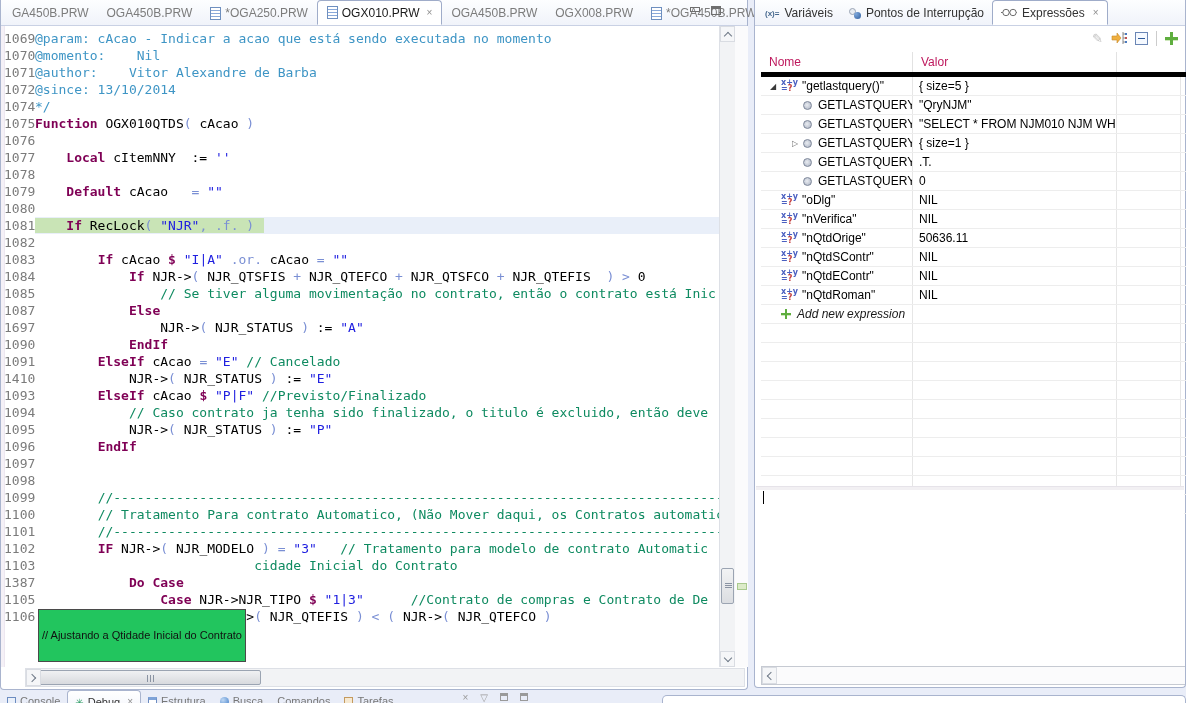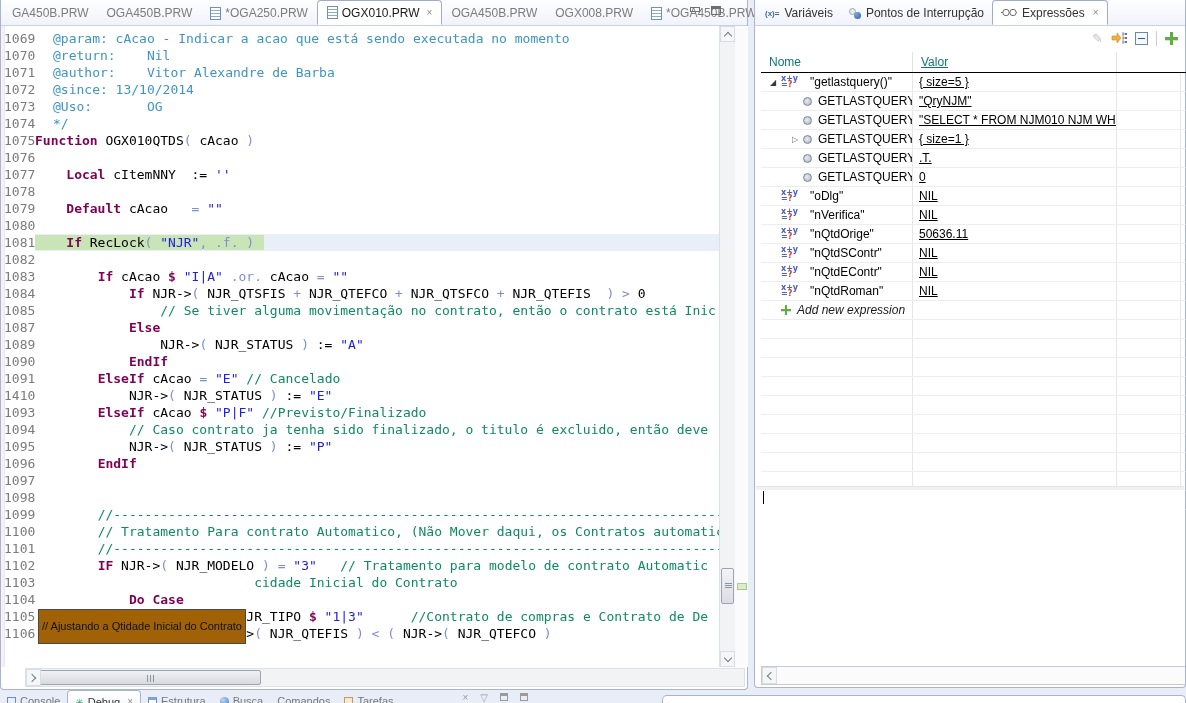--- a/index.html
+++ b/index.html
@@ -29,29 +29,29 @@
 
   
   #code{position:absolute;top:26px;left:0;width:718px;bottom:22px;overflow:hidden;padding-top:4px;}
   .marker-strip{position:absolute;left:0;top:0;bottom:0;width:3px;background:#F5F1F7;border-right:1px solid #EDE7F0;}
   .cl{height:17px;white-space:pre;font-family:"DejaVu Sans Mono",monospace;
       font-size:13px;line-height:17px;}
   .ln{display:inline-block;width:31px;padding-left:3px;color:#7B7B7B;}
   .cl.cur{background:linear-gradient(to right,#ffffff 34px,#E9EFF9 34px);}
   .curseg{background:#C9E4B6;padding-right:10px;}
   .kw{color:#7F0055;font-weight:bold;}
-  .doc{color:#3E95C5;padding-left:18px;}
+  .doc{color:#3E95C5;}
   .com{color:#0E8A60;}
   .str{color:#2020E0;}
   .op{color:#7A8FD4;}
   .lit{color:#7A8FD4;}
   .pl{color:#000;}
   #tooltip{position:absolute;left:37px;top:609px;height:17px;line-height:16px;z-index:5;
-      background:#a16207;border:1px solid #4A4A4A;font-size:11px;color:#111;
-      padding:8px 3px;white-space:nowrap;font-family:"Liberation Sans",sans-serif;}
+      background:#22c55e;border:1px solid #4A4A4A;font-size:11px;color:#111;
+      padding:17px 3px;white-space:nowrap;font-family:"Liberation Sans",sans-serif;}
 
   
   .vscroll{position:absolute;top:26px;left:718px;width:16px;height:641px;background:#F2F3F5;
       border-left:1px solid #DDE0E6;box-sizing:border-box;}
   .sbtn{position:absolute;left:0;width:15px;height:16px;background:#F5F6F8;border:1px solid #D9DCE2;
       box-sizing:border-box;display:flex;align-items:center;justify-content:center;}
   .chv{width:5px;height:5px;border-left:1px solid #6F7987;border-top:1px solid #6F7987;}
   .chv.up{transform:rotate(45deg);margin-top:3px;}
   .chv.down{transform:rotate(225deg);margin-bottom:3px;}
   .chv.left{transform:rotate(-45deg);margin-left:3px;}
@@ -89,33 +89,33 @@
   .sep{width:1px;height:15px;background:#CCCCCC;}
   .plus{position:relative;display:inline-block;width:13px;height:13px;}
   .plus::before{content:"";position:absolute;left:0;top:5px;width:13px;height:3px;background:#5FAE3F;box-shadow:0 1px 0 #CFE8BD;}
   .plus::after{content:"";position:absolute;left:5px;top:0;width:3px;height:13px;background:#5FAE3F;}
   .plus.small{width:10px;height:10px;margin-right:6px;flex:none;}
   .plus.small::before{top:4px;width:10px;height:2px;}
   .plus.small::after{left:4px;width:2px;height:10px;}
 
   
   #table{position:absolute;top:52px;left:6px;width:426px;font-size:12px;}
-  .thead{display:flex;height:20px;border-bottom:1px solid #000000;color:#0f766e;}
+  .thead{display:flex;height:20px;border-bottom:5px solid #000000;color:#be185d;}
   .thc{display:flex;align-items:center;padding-left:8px;border-right:1px solid #E2E2E2;box-sizing:border-box;height:100%;}
-  .w-name{width:152px;} .w-val{width:204px;text-decoration:underline;} .w-extra{width:64px;border-right:none;}
+  .w-name{width:152px;} .w-val{width:204px;} .w-extra{width:64px;border-right:none;}
   .trow{display:flex;height:18px;border-bottom:1px solid #EDEDED;}
   .tc{display:flex;align-items:center;border-right:1px solid #E6E6E6;box-sizing:border-box;height:100%;
       overflow:hidden;white-space:nowrap;}
   .tc.val{padding-left:6px;}
   .ind0{padding-left:9px;} .ind1{padding-left:31px;}
   .exp{width:11px;flex:none;font-size:8px;color:#3A3A3A;font-family:"DejaVu Sans",sans-serif;}
   .exp.closed{color:#707070;}
   .cicon{width:9px;height:9px;border-radius:50%;flex:none;margin-right:6px;box-sizing:border-box;
       background:radial-gradient(circle at 3px 3px,#E9ECF1,#A9B1C1);border:1px solid #7C8699;}
-  .wicon{width:17px;flex:none;margin-right:12px;font-family:"DejaVu Sans",sans-serif;
+  .wicon{width:17px;flex:none;margin-right:4px;font-family:"DejaVu Sans",sans-serif;
       font-size:8px;font-weight:bold;color:#4A5FC0;line-height:6px;}
   .wicon i{display:block;font-style:normal;height:6px;}
   .wq{color:#C23A3A;}
   .addlabel{font-style:italic;color:#1A1A1A;}
   .tdivider{position:absolute;top:486px;left:1px;right:1px;height:4px;background:#F2F0F3;border-top:1px solid #E6E3E9;}
   .detail{position:absolute;top:490px;left:1px;right:1px;height:172px;background:#fff;}
   .caret{position:absolute;left:7px;top:1px;width:1px;height:13px;background:#000;}
   .phscroll{position:absolute;left:6px;right:0;bottom:2px;height:19px;background:#FBFBFC;
       border:1px solid #C6CAD2;border-right:none;box-sizing:border-box;}
 
@@ -167,53 +167,52 @@
     </div>
   <div class="winbtns">
     <span class="minb"></span>
     <span class="maxb"></span>
   </div>
 
   <div id="code">
     <div class="marker-strip"></div>
     <div id="code-lines">
         <div class="cl"><span class="ln">1069</span><span><span class="doc">@param: cAcao - Indicar a acao que está sendo executada no momento</span></span></div>
-        <div class="cl"><span class="ln">1070</span><span><span class="doc">@return:    Nil</span></span></div>
+        <div class="cl"><span class="ln">1070</span><span><span class="doc">@momento:    Nil</span></span></div>
         <div class="cl"><span class="ln">1071</span><span><span class="doc">@author:    Vitor Alexandre de Barba</span></span></div>
         <div class="cl"><span class="ln">1072</span><span><span class="doc">@since: 13/10/2014</span></span></div>
-        <div class="cl"><span class="ln">1073</span><span><span class="doc">@Uso:       OG</span></span></div>
         <div class="cl"><span class="ln">1074</span><span><span class="doc">*/</span></span></div>
         <div class="cl"><span class="ln">1075</span><span><span class="kw">Function</span><span class="pl"> OGX010QTDS</span><span class="op">( </span><span class="pl">cAcao</span><span class="op"> )</span></span></div>
         <div class="cl"><span class="ln">1076</span><span></span></div>
         <div class="cl"><span class="ln">1077</span><span><span class="pl">    </span><span class="kw">Local</span><span class="pl"> cItemNNY  := </span><span class="str">''</span></span></div>
         <div class="cl"><span class="ln">1078</span><span></span></div>
         <div class="cl"><span class="ln">1079</span><span><span class="pl">    </span><span class="kw">Default</span><span class="pl"> cAcao   </span><span class="op">= </span><span class="str">""</span></span></div>
         <div class="cl"><span class="ln">1080</span><span></span></div>
         <div class="cl cur"><span class="ln">1081</span><span class="curseg"><span class="pl">    </span><span class="kw">If</span><span class="pl"> RecLock</span><span class="op">( </span><span class="str">"NJR"</span><span class="op">, </span><span class="lit">.f.</span><span class="op"> )</span></span></div>
         <div class="cl"><span class="ln">1082</span><span></span></div>
         <div class="cl"><span class="ln">1083</span><span><span class="pl">        </span><span class="kw">If</span><span class="pl"> cAcao </span><span class="kw">$</span><span class="pl"> </span><span class="str">"I|A"</span><span class="pl"> </span><span class="lit">.or.</span><span class="pl"> cAcao </span><span class="op">= </span><span class="str">""</span></span></div>
         <div class="cl"><span class="ln">1084</span><span><span class="pl">            </span><span class="kw">If</span><span class="pl"> NJR-&gt;</span><span class="op">( </span><span class="pl">NJR_QTSFIS </span><span class="op">+ </span><span class="pl">NJR_QTEFCO </span><span class="op">+ </span><span class="pl">NJR_QTSFCO </span><span class="op">+ </span><span class="pl">NJR_QTEFIS  </span><span class="op">) &gt; </span><span class="pl">0</span></span></div>
         <div class="cl"><span class="ln">1085</span><span><span class="pl">                </span><span class="com">// Se tiver alguma movimentação no contrato, então o contrato está Inic</span></span></div>
         <div class="cl"><span class="ln">1087</span><span><span class="pl">            </span><span class="kw">Else</span></span></div>
-        <div class="cl"><span class="ln">1089</span><span><span class="pl">                NJR-&gt;</span><span class="op">( </span><span class="pl">NJR_STATUS</span><span class="op"> ) </span><span class="pl">:= </span><span class="str">"A"</span></span></div>
+        <div class="cl"><span class="ln">1697</span><span><span class="pl">                NJR-&gt;</span><span class="op">( </span><span class="pl">NJR_STATUS</span><span class="op"> ) </span><span class="pl">:= </span><span class="str">"A"</span></span></div>
         <div class="cl"><span class="ln">1090</span><span><span class="pl">            </span><span class="kw">EndIf</span></span></div>
         <div class="cl"><span class="ln">1091</span><span><span class="pl">        </span><span class="kw">ElseIf</span><span class="pl"> cAcao </span><span class="op">= </span><span class="str">"E"</span><span class="pl"> </span><span class="com">// Cancelado</span></span></div>
         <div class="cl"><span class="ln">1410</span><span><span class="pl">            NJR-&gt;</span><span class="op">( </span><span class="pl">NJR_STATUS</span><span class="op"> ) </span><span class="pl">:= </span><span class="str">"E"</span></span></div>
         <div class="cl"><span class="ln">1093</span><span><span class="pl">        </span><span class="kw">ElseIf</span><span class="pl"> cAcao </span><span class="kw">$</span><span class="pl"> </span><span class="str">"P|F"</span><span class="pl"> </span><span class="com">//Previsto/Finalizado</span></span></div>
         <div class="cl"><span class="ln">1094</span><span><span class="pl">            </span><span class="com">// Caso contrato ja tenha sido finalizado, o titulo é excluido, então deve</span></span></div>
         <div class="cl"><span class="ln">1095</span><span><span class="pl">            NJR-&gt;</span><span class="op">( </span><span class="pl">NJR_STATUS</span><span class="op"> ) </span><span class="pl">:= </span><span class="str">"P"</span></span></div>
         <div class="cl"><span class="ln">1096</span><span><span class="pl">        </span><span class="kw">EndIf</span></span></div>
         <div class="cl"><span class="ln">1097</span><span></span></div>
         <div class="cl"><span class="ln">1098</span><span></span></div>
         <div class="cl"><span class="ln">1099</span><span><span class="pl">        </span><span class="com">//----------------------------------------------------------------------------------------------</span></span></div>
         <div class="cl"><span class="ln">1100</span><span><span class="pl">        </span><span class="com">// Tratamento Para contrato Automatico, (Não Mover daqui, os Contratos automatic</span></span></div>
         <div class="cl"><span class="ln">1101</span><span><span class="pl">        </span><span class="com">//----------------------------------------------------------------------------------------------</span></span></div>
         <div class="cl"><span class="ln">1102</span><span><span class="pl">        </span><span class="kw">IF</span><span class="pl"> NJR-&gt;</span><span class="op">( </span><span class="pl">NJR_MODELO</span><span class="op"> ) = </span><span class="str">"3"</span><span class="pl">   </span><span class="com">// Tratamento para modelo de contrato Automatic</span></span></div>
         <div class="cl"><span class="ln">1103</span><span><span class="pl">                            </span><span class="com">cidade Inicial do Contrato</span></span></div>
-        <div class="cl"><span class="ln">1104</span><span><span class="pl">            </span><span class="kw">Do Case</span></span></div>
+        <div class="cl"><span class="ln">1387</span><span><span class="pl">            </span><span class="kw">Do Case</span></span></div>
         <div class="cl"><span class="ln">1105</span><span><span class="pl">                </span><span class="kw">Case</span><span class="pl"> NJR-&gt;NJR_TIPO </span><span class="kw">$</span><span class="pl"> </span><span class="str">"1|3"</span><span class="pl">      </span><span class="com">//Contrato de compras e Contrato de De</span></span></div>
         <div class="cl"><span class="ln">1106</span><span><span class="pl">                    </span><span class="kw">If</span><span class="pl"> NJR-&gt;</span><span class="op">( </span><span class="pl">NJR_QTEFIS</span><span class="op"> ) &lt; ( </span><span class="pl">NJR-&gt;</span><span class="op">( </span><span class="pl">NJR_QTEFCO</span><span class="op"> )</span></span></div>
       </div>
   </div>
   <div id="tooltip">// Ajustando a Qtidade Inicial do Contrato</div>
 
   <div class="vscroll">
     <div class="sbtn" style="top:0;">
         <span class="chv up"></span>
       </div>

